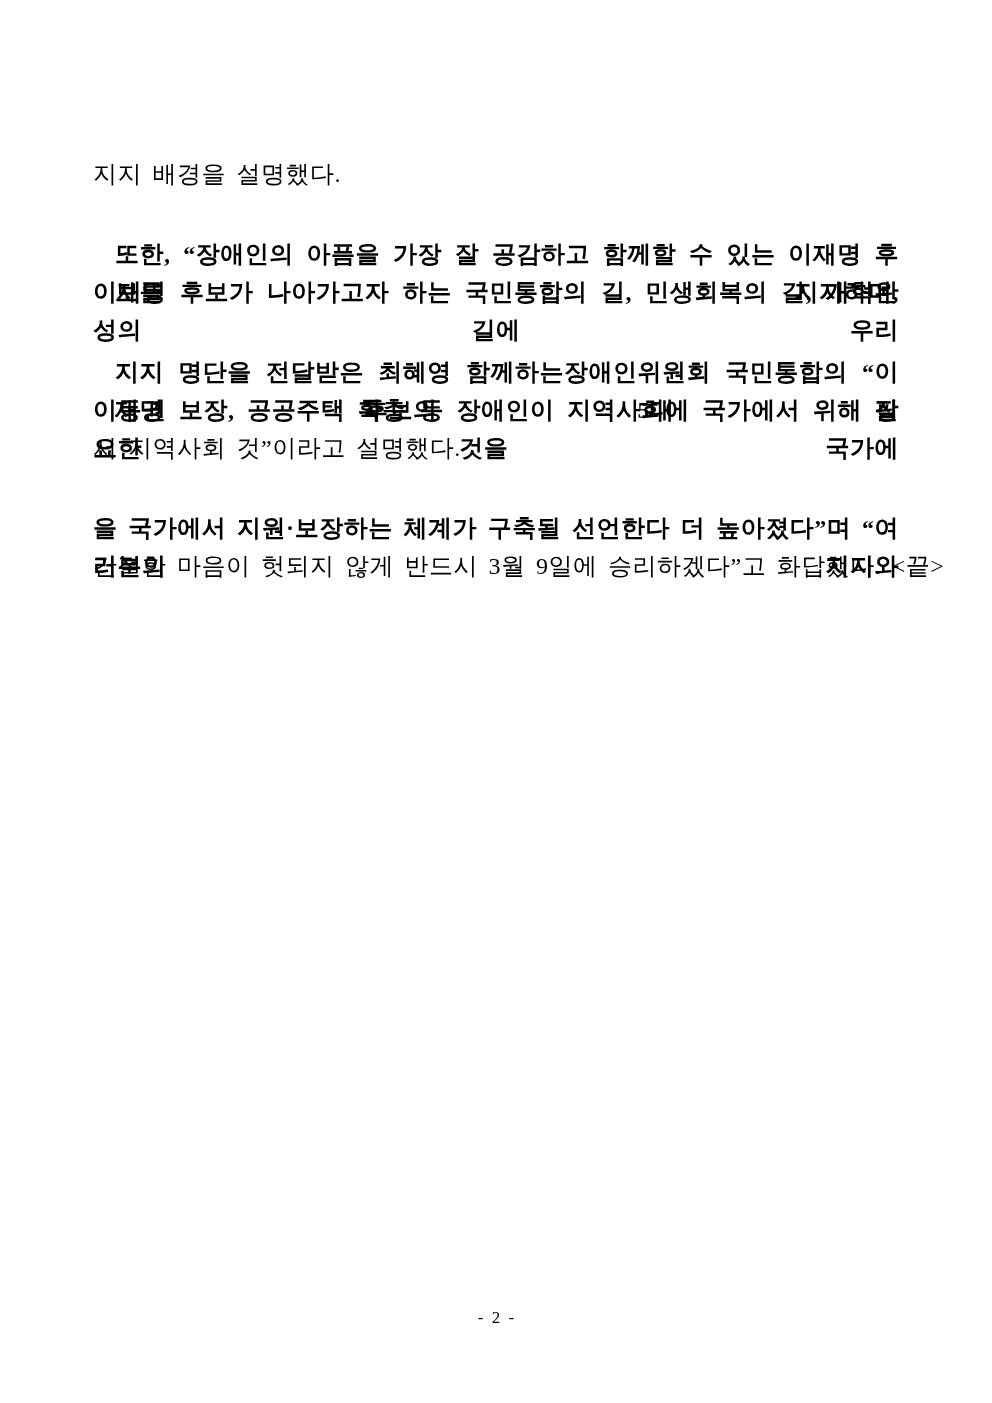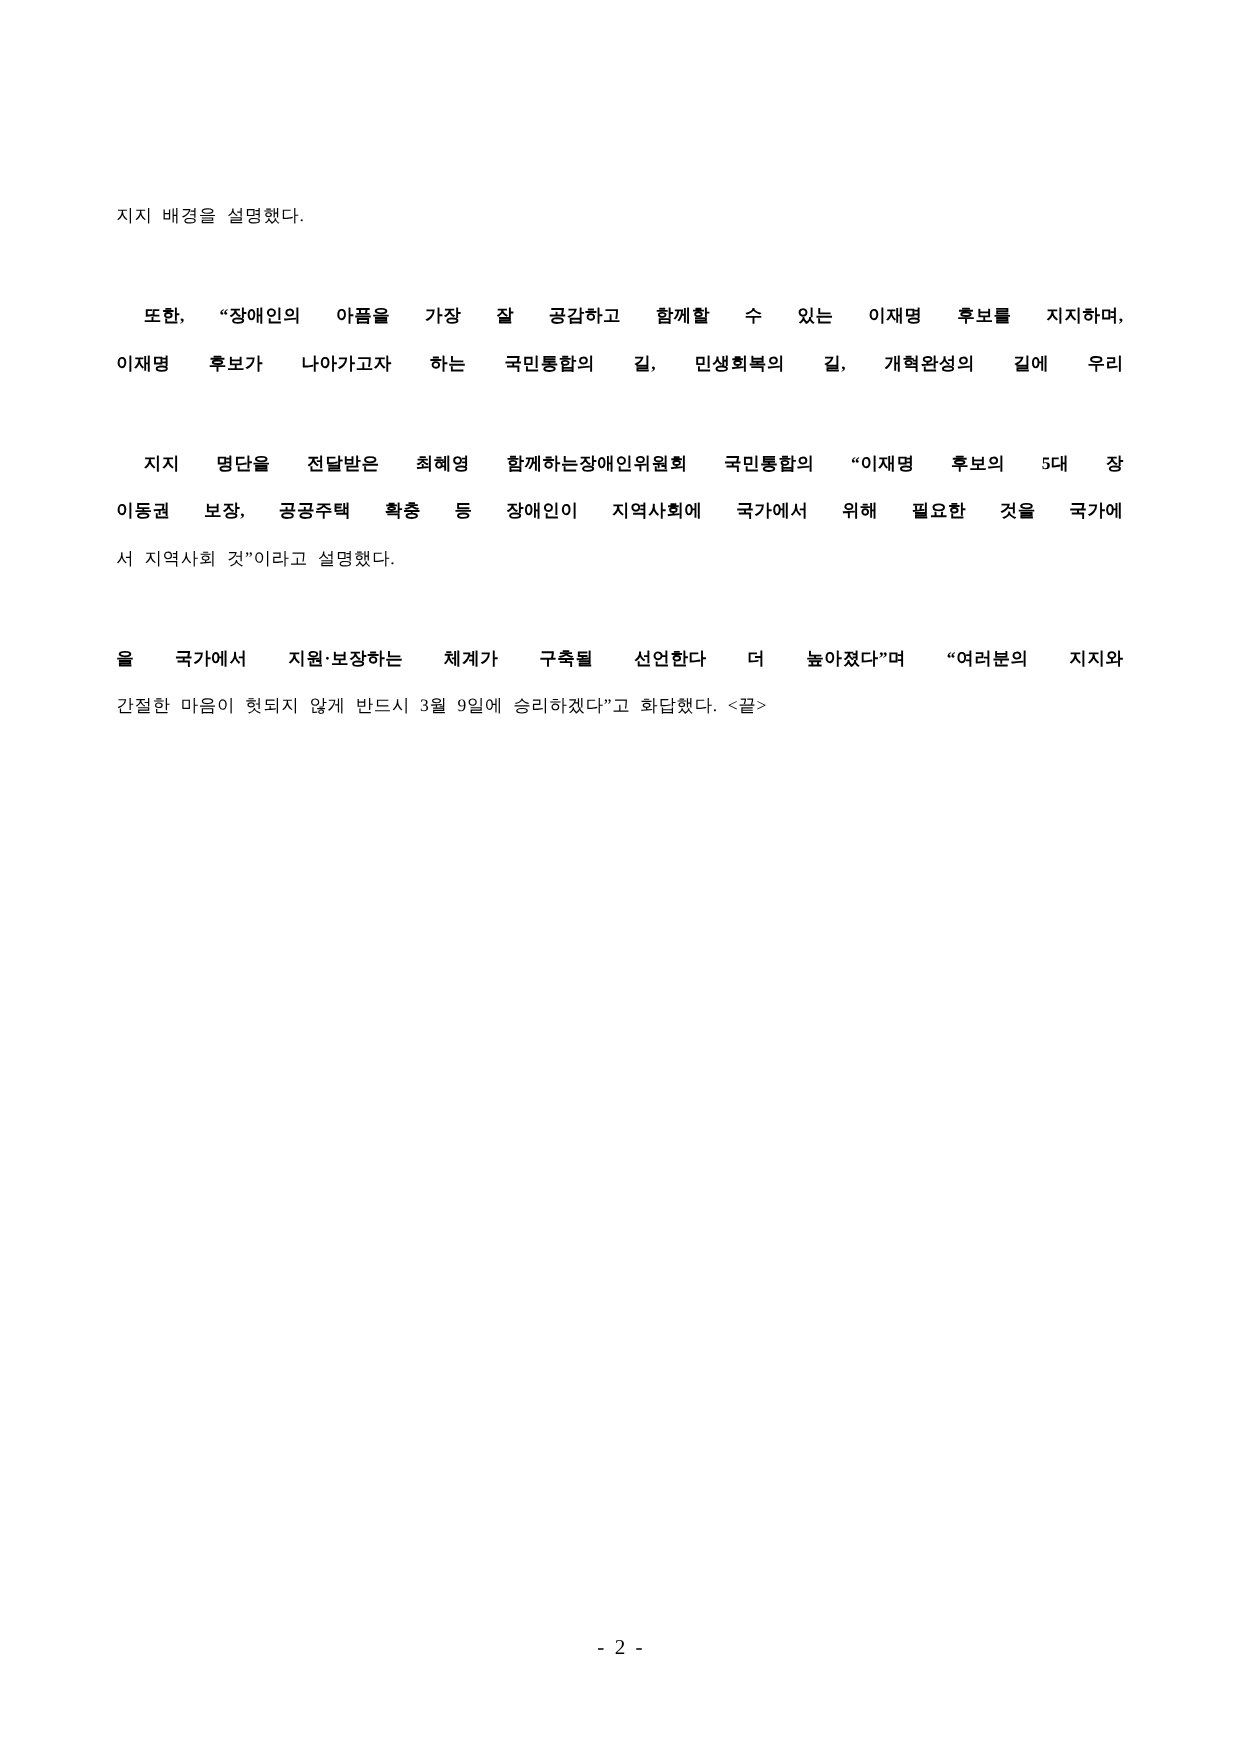--- a/index.html
+++ b/index.html
@@ -17,21 +17,21 @@
     overflow: hidden;
   }
   .content {
     position: absolute;
     left: 93px;
     top: 155px;
     width: 806px;
   }
   .para {
     margin: 0 0 42px 0;
-    font-size: 14px;
+    font-size: 24px;
     line-height: 38px;
     word-spacing: 4px;
     letter-spacing: 0.5px;
   }
   .line {
     height: 38px;
     white-space: nowrap;
   }
   
   .line.jl {

